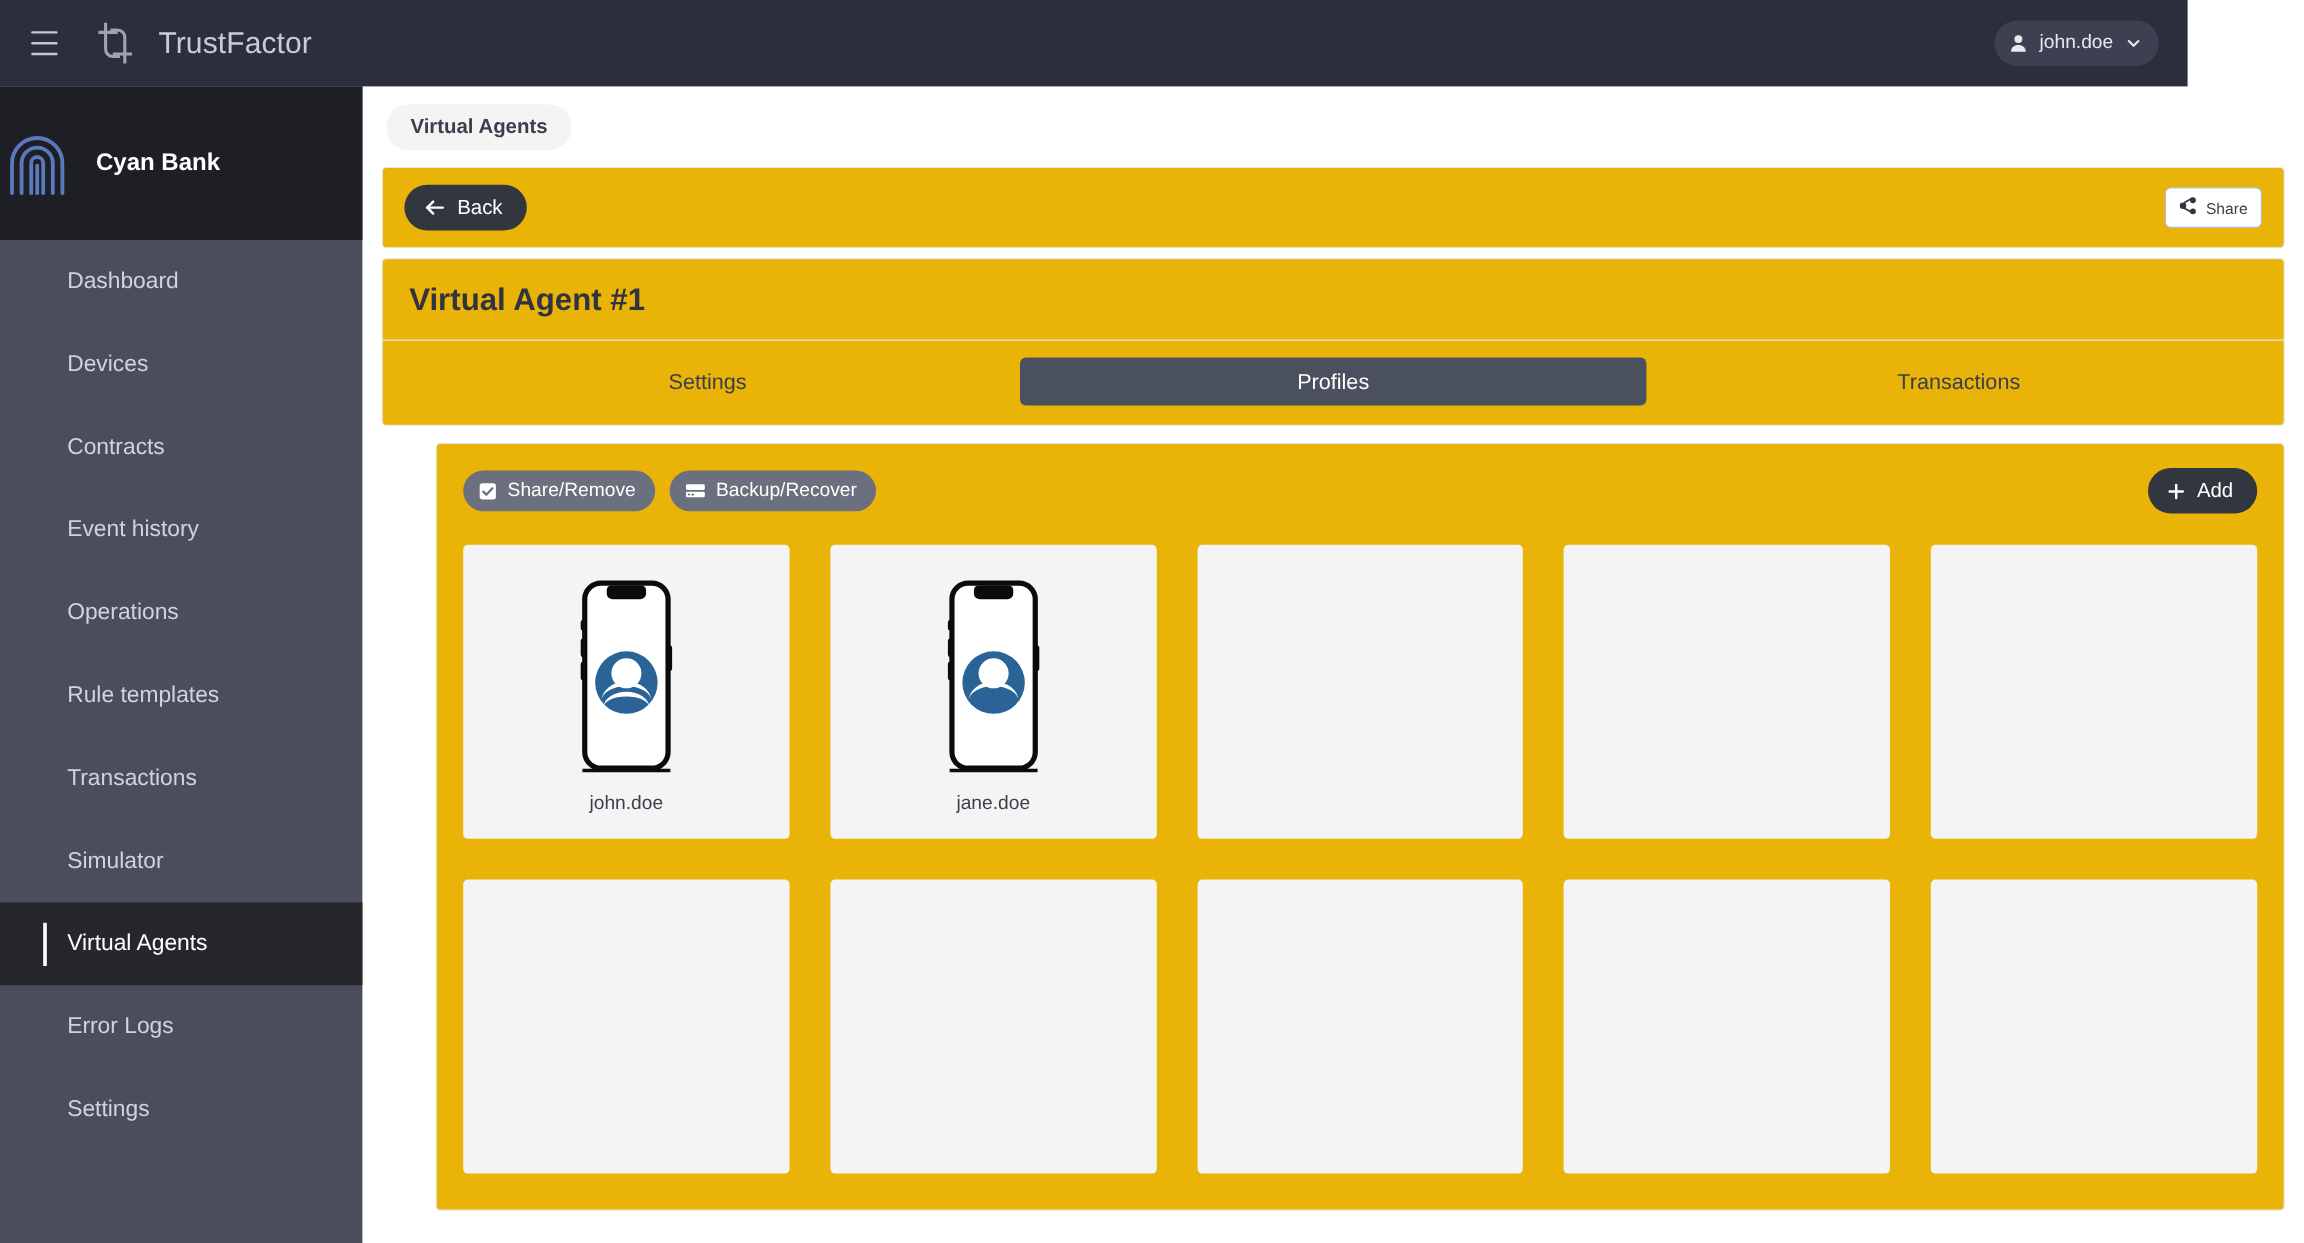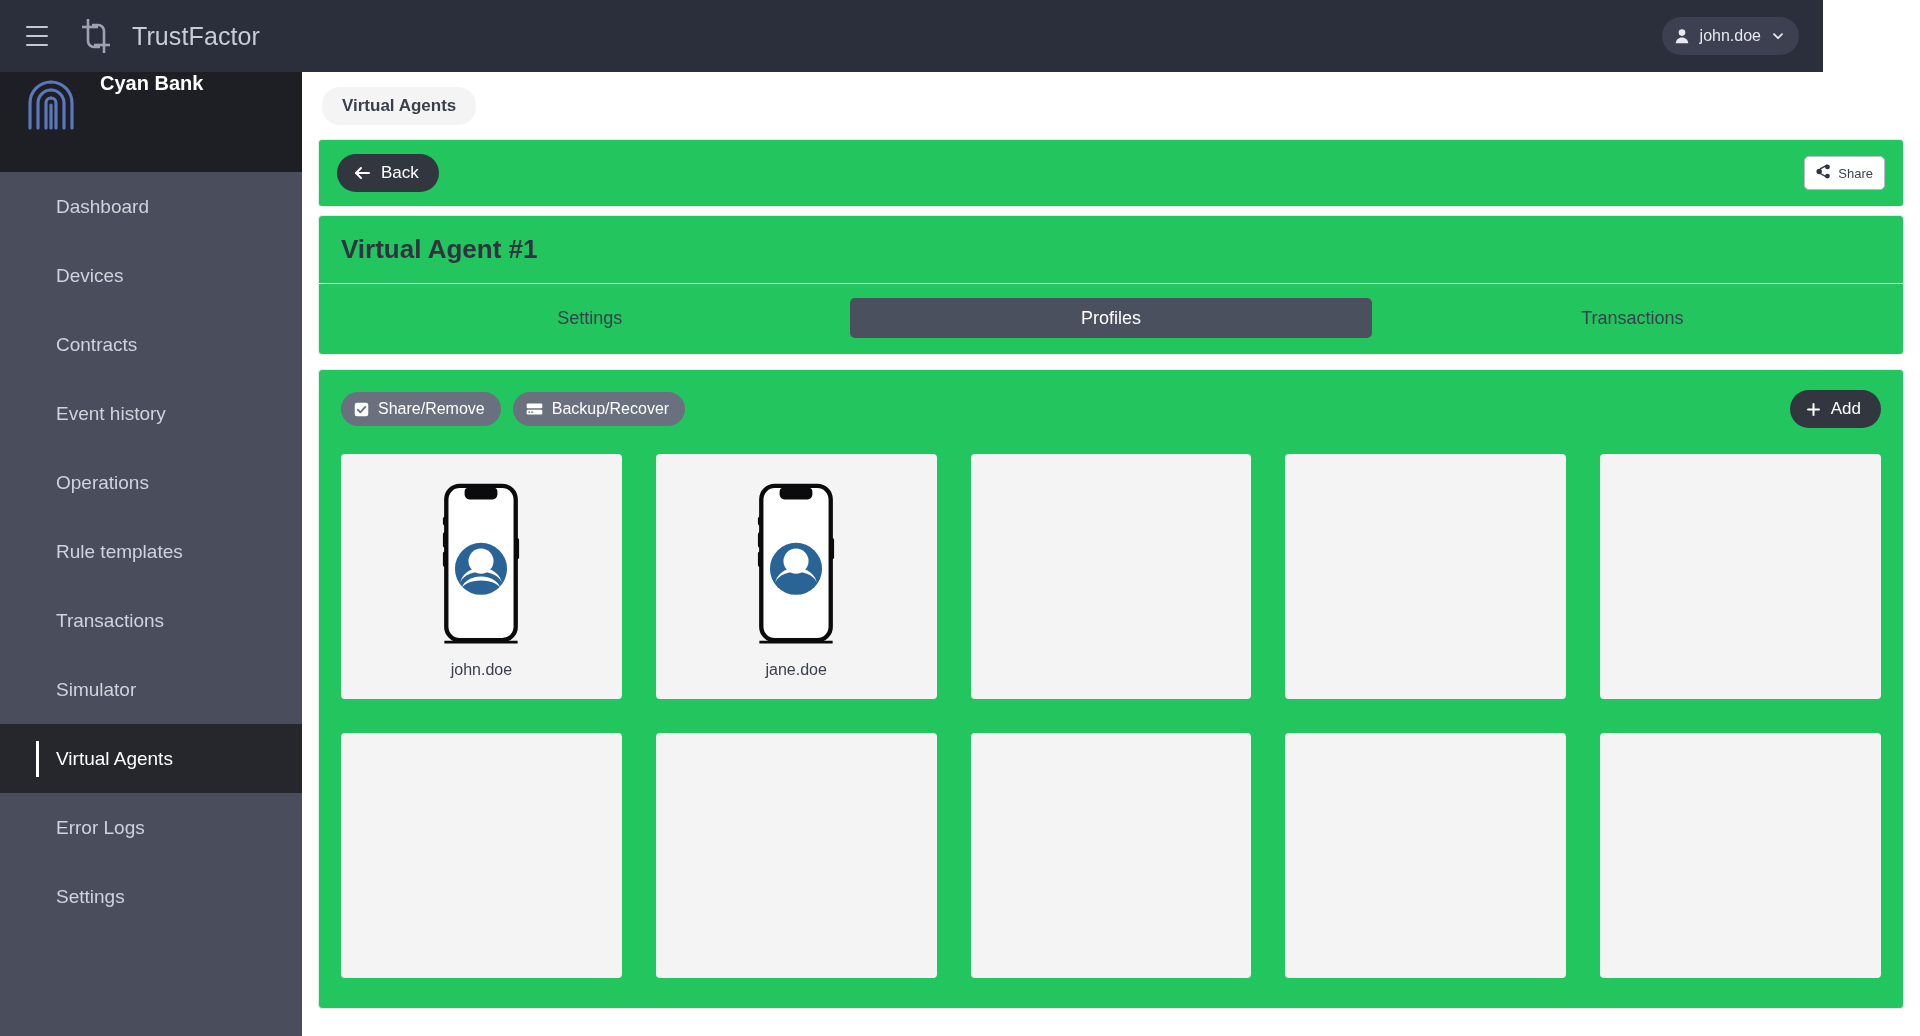--- a/index.html
+++ b/index.html
@@ -43,22 +43,22 @@
   .user-pill .chev { width: 14px; height: 14px; display: block; }
 
   
   .sidebar {
     position: absolute; left: 0; top: 72px;
     width: 302px; height: 964px;
     background: #4a4e5c;
     z-index: 20;
   }
   .side-header {
-    height: 100px; background: #1e1f24;
-    display: flex; padding-left: 20px;
+    height: 128px; background: #1e1f24;
+    display: flex; align-items: center; 
   }
   .org-logo { width: 62px; height: 62px; display: block; }
   .org-name { margin-left: 18px; color: #fff; font-size: 20px; font-weight: 700; }
 
   .nav { }
   .nav-item {
     position: relative; height: 69px;
     display: flex; align-items: center;
     padding-left: 56px;
     color: #cfd3dd; font-size: 19px; font-weight: 400;
@@ -83,21 +83,21 @@
   }
   .crumb-pill {
     background: #f4f4f5; border-radius: 18px;
     padding: 9px 20px; font-size: 17px; font-weight: 700;
     color: #3a3f4b; cursor: pointer;
   }
 
   .content { padding: 0 16px 0 16px; }
 
   .panel {
-    background: #22c55e;
+    background: #eab308;
     border: 1px solid #e9e9ec;
     border-radius: 4px;
   }
 
   
   .bar-actions {
     display: flex; align-items: center; justify-content: space-between;
     padding: 14px 18px; height: 68px;
     border-bottom: 1px solid #ececef;
   }
@@ -127,21 +127,21 @@
   .tab {
     flex: 1; text-align: center;
     height: 40px; line-height: 40px;
     font-size: 18px; color: #3a3f4b;
     border-radius: 5px; cursor: pointer;
     background: transparent;
   }
   .tab.active { background: #4b505e; color: #ffffff; }
 
   
-  .profiles-card { margin-top: 14px; padding: 0 0 30px 0; }
+  .profiles-card { margin-top: 14px; padding: 0 0 30px 0; margin-left: 45px; }
   .profiles-toolbar {
     display: flex; align-items: center; justify-content: space-between;
     padding: 20px 22px 10px 22px;
   }
   .chip-group { display: flex; gap: 12px; }
   .chip {
     display: inline-flex; align-items: center; gap: 9px;
     background: #6a707d; color: #ffffff;
     border: none; border-radius: 20px;
     height: 34px; padding: 0 16px 0 13px;

